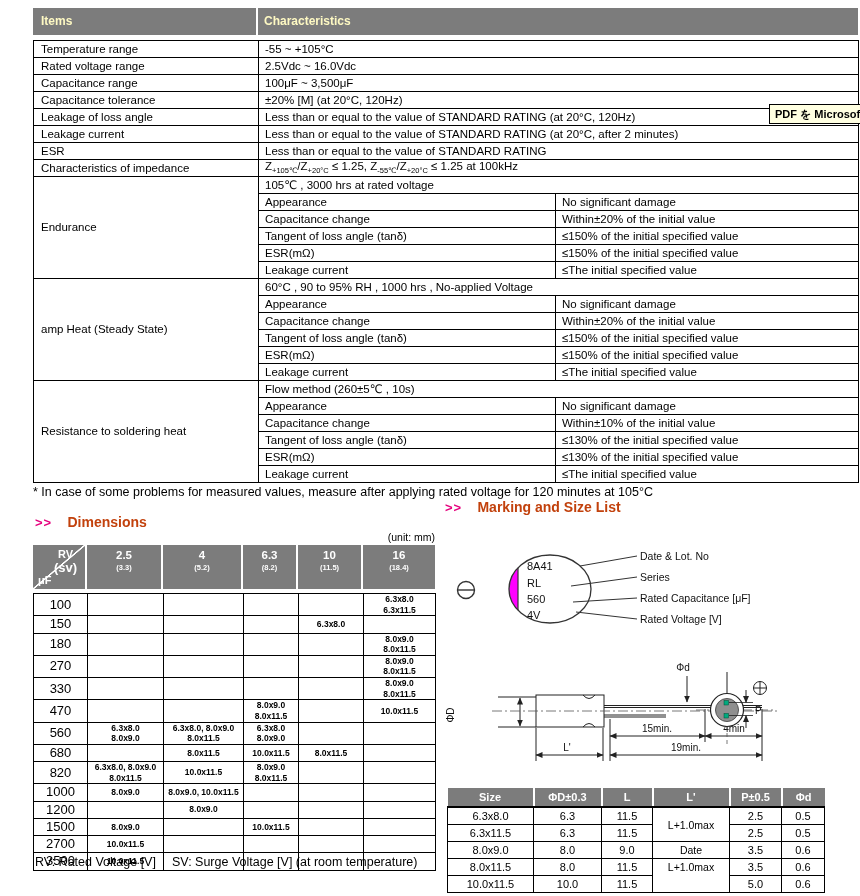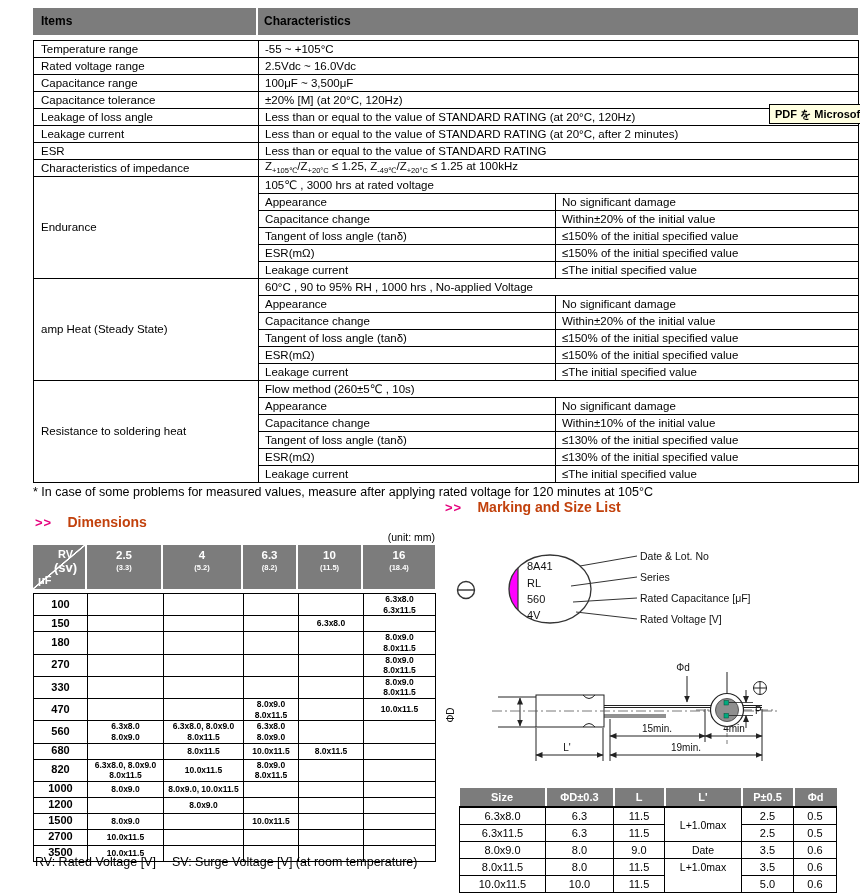--- a/index.html
+++ b/index.html
@@ -1,21 +1,21 @@
 <!DOCTYPE html>
 <html><head>
 <meta charset="utf-8">
 <style>
   html,body{margin:0;padding:0;}
   body{width:860px;height:896px;position:relative;background:#fff;overflow:hidden;
        font-family:"Liberation Sans","DejaVu Sans",sans-serif;color:#000;}
 
   
   .spec-header{position:absolute;left:33px;top:8px;width:825px;height:27px;background:#7c7c7c;}
-  .spec-header span.lbl{position:absolute;top:0;bottom:0;line-height:27px;color:#000000;font-weight:bold;font-size:12px;}
+  .spec-header span.lbl{position:absolute;top:0;bottom:0;line-height:27px;color:#fef9c3;font-weight:bold;font-size:12px;}
   .h-items{left:8px;}
   .h-char{left:231px;}
   .h-sep{position:absolute;left:223px;top:0;bottom:0;width:2px;background:#fff;}
 
   
   .spec-table{position:absolute;left:33px;top:40px;width:825px;border-collapse:collapse;table-layout:fixed;}
   .spec-table td{border:1px solid #000;height:16px;padding:0 2px 0 6px;font-size:11.5px;line-height:1.05;
                  white-space:nowrap;overflow:hidden;}
   .spec-table td.item-cell{padding-left:7px;}
   .spec-table sub{font-size:7.5px;}
@@ -46,27 +46,27 @@
           background-image:linear-gradient(to bottom right,rgba(0,0,0,0) 48.5%,#fff 49.3%,#fff 50.7%,rgba(0,0,0,0) 51.5%);padding-left:32px;}
   .corner .rv{position:absolute;top:3px;right:12px;font-weight:bold;font-size:11px;}
   .corner .svv{position:absolute;top:15px;right:8px;font-weight:bold;font-size:13px;}
   .corner .uf{position:absolute;bottom:3px;left:5px;font-weight:bold;font-size:11px;}
 
   .dims-table{position:absolute;left:33px;top:593px;width:402px;border-collapse:collapse;table-layout:fixed;}
   .dims-table td{border:1px solid #000;text-align:center;vertical-align:middle;
                  font-size:8.5px;font-weight:bold;line-height:1.25;white-space:pre-line;padding:0;}
   .dims-table tr.h2 td{height:20px;}
   .dims-table tr.h1 td{height:15px;}
-  .dims-table td.uf-cell{font-size:11px;font-weight:bold;margin-top:36px;}
+  .dims-table td.uf-cell{font-size:13px;font-weight:normal;margin-top:36px;}
 
   .dims-footer{position:absolute;left:35px;top:855px;font-size:12.5px;}
   .dims-footer span{margin-right:16px;}
 
   
-  .size-table{position:absolute;left:459px;top:788px;width:377px;border-collapse:collapse;table-layout:fixed;border-radius:17px;}
+  .size-table{position:absolute;left:447px;top:788px;width:377px;border-collapse:collapse;table-layout:fixed;border-radius:17px;}
   .size-table th{background:#7c7c7c;color:#fff;font-weight:bold;font-size:11px;height:18px;
                  border-bottom:2px solid #000;padding:0;}
   .size-table th + th{border-left:2px solid #fff;}
   .size-table td{border:1px solid #000;text-align:center;font-size:11px;height:16px;padding:0;}
   .size-table td.lp-cell{font-size:10.5px;}
   .size-table td.lp-top{vertical-align:top;line-height:16px;}
 
   
   svg text{font-family:"Liberation Sans","DejaVu Sans",sans-serif;fill:#111;stroke:none;}
   .marking-svg{position:absolute;left:450px;top:543px;}
@@ -113,21 +113,21 @@
         <tr>
           <td class="item-cell">Leakage current</td>
           <td class="val-cell" colspan="2">Less than or equal to the value of STANDARD RATING (at 20°C, after 2 minutes)</td>
         </tr>
         <tr>
           <td class="item-cell">ESR</td>
           <td class="val-cell" colspan="2">Less than or equal to the value of STANDARD RATING</td>
         </tr>
         <tr>
           <td class="item-cell">Characteristics of impedance</td>
-          <td class="val-cell" colspan="2"><span>Z</span><sub>+105℃</sub><span>/Z</span><sub>+20°C</sub><span> ≤ 1.25, Z</span><sub>-49℃</sub><span>/Z</span><sub>+20°C</sub><span> ≤ 1.25 at 100kHz</span></td>
+          <td class="val-cell" colspan="2"><span>Z</span><sub>+105℃</sub><span>/Z</span><sub>+20°C</sub><span> ≤ 1.25, Z</span><sub>-55℃</sub><span>/Z</span><sub>+20°C</sub><span> ≤ 1.25 at 100kHz</span></td>
         </tr>
         <tr>
           <td class="item-cell" rowspan="6">Endurance</td>
           <td class="val-cell" colspan="2">105℃ , 3000 hrs at rated voltage</td>
         </tr>
         <tr>
           <td class="sub-label">Appearance</td>
           <td class="sub-val">No significant damage</td>
         </tr>
         <tr>

